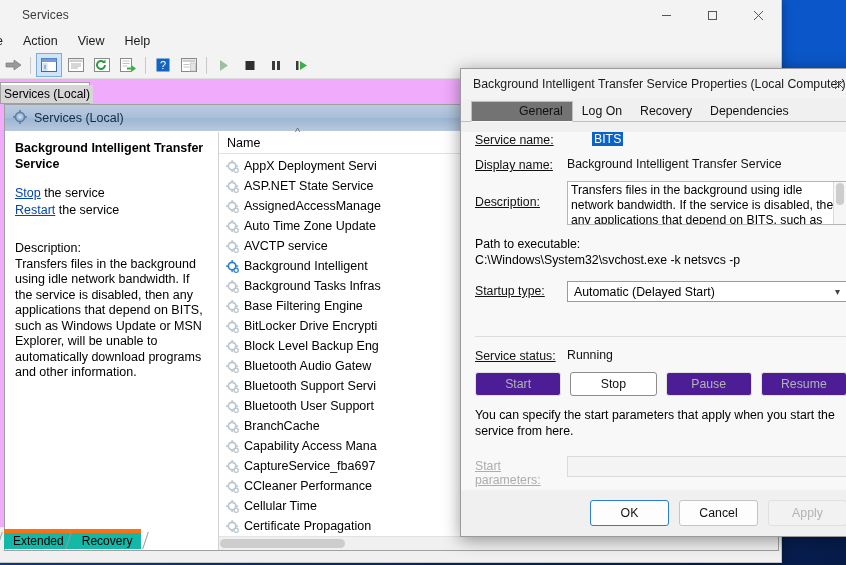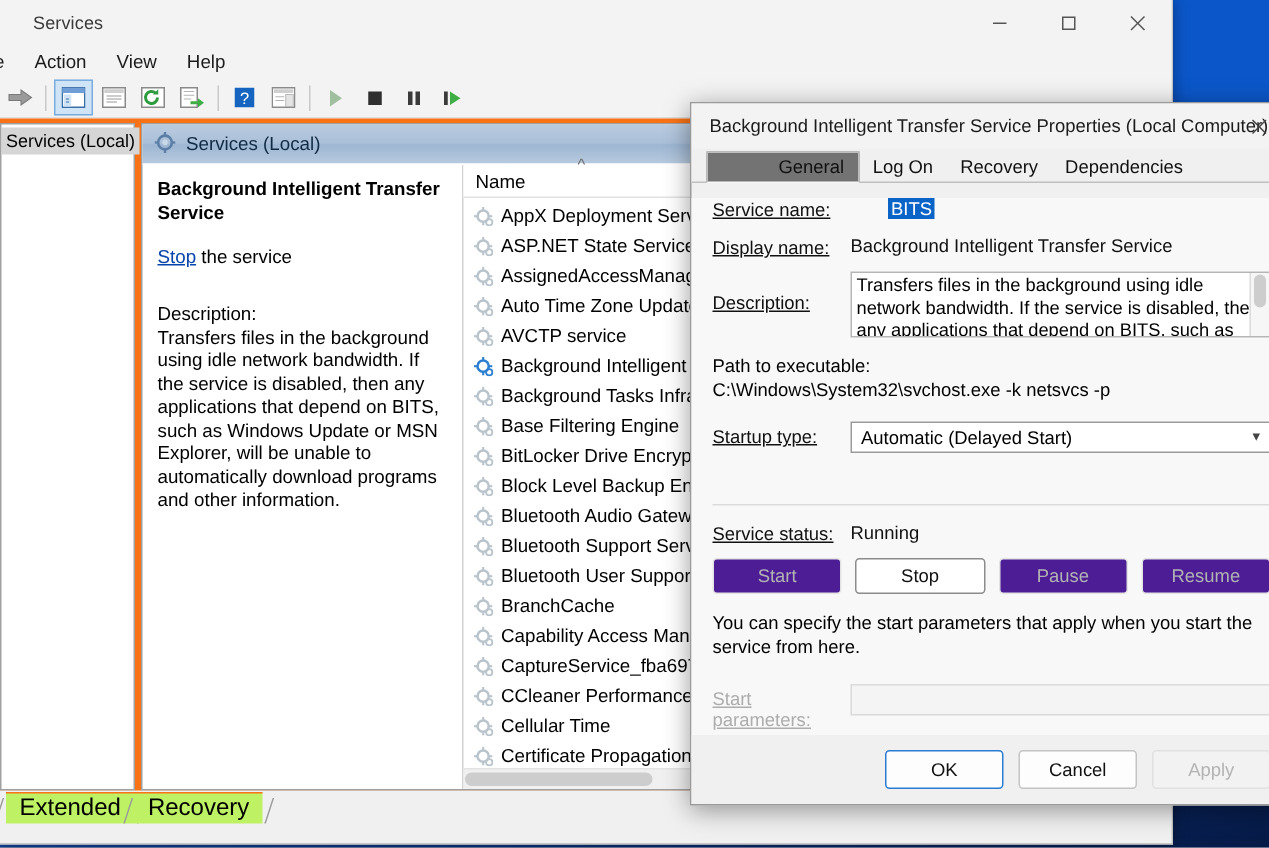--- a/index.html
+++ b/index.html
@@ -27,21 +27,21 @@
   .wincontrols div svg{display:block;}
   .menubar{height:22px;background:#f3f3f3;display:flex;align-items:center;padding-left:0;}
   .menubar span{padding:2px 10px;font-size:12.5px;color:#1b1b1b;}
   .menubar span:first-child{padding-left:0;margin-left:-4px;}
   .toolbar{height:26px;background:#f3f3f3;display:flex;align-items:center;gap:0;padding-left:0;
     border-bottom:1px solid #dedede;}
   .tb-btn{width:24px;height:22px;display:flex;align-items:center;justify-content:center;margin:0 1px;}
   .tb-btn.sel{background:#cfe4f7;border:1px solid #7aaddd;}
   .tb-sep{width:1px;height:17px;background:#c9c9c9;margin:0 4px;}
   
-  .content{display:flex;height:445px;padding:3px 2px 0 0;background:#f97316;}
+  .content{display:flex;height:445px;padding:3px 2px 0 0;background:#f0abfc;flex-direction:column;}
   .tree-pane{width:90px;background:#fff;border:1px solid #a0a0a0;margin-left:0;box-sizing:border-box;}
   .tree-item{background:#d6d6d6;font-size:12px;padding:2px 3px;display:inline-block;margin:2px 0 0 0;color:#000;white-space:nowrap;}
   .right-pane{flex:1;margin-left:4px;border:1px solid #a0a0a0;background:#fff;display:flex;flex-direction:column;box-sizing:border-box;}
   .pane-header{height:26px;background:linear-gradient(to bottom,#b9cbe0 0%,#aabfd8 48%,#9db6d3 52%,#b7cade 100%);
     display:flex;align-items:center;padding-left:8px;gap:7px;border-bottom:1px solid #fff;position:relative;}
   .pane-header .ptitle{font-size:12.5px;color:#102a44;}
   .pane-header::after{content:"";position:absolute;left:0;right:0;bottom:-1px;height:7px;
     background:#fff;border-top-right-radius:14px;pointer-events:none;display:none;}
   .pane-body{flex:1;display:flex;min-height:0;}
   .detail-pane{width:213px;padding:8px 10px 0 10px;box-sizing:border-box;font-size:12.5px;line-height:15.5px;color:#000;}
@@ -53,22 +53,22 @@
   .list-head{height:21px;background:#fff;border-bottom:1px solid #e2e2e2;display:flex;align-items:center;
     font-size:12.5px;padding-left:8px;position:relative;}
   .sortarrow{position:absolute;left:76px;top:-6px;color:#6f6f6f;font-size:11px;}
   .list-rows{flex:1;overflow:hidden;padding-top:2px;}
   .srv-row{height:20px;display:flex;align-items:center;gap:5px;padding-left:7px;font-size:12.5px;white-space:nowrap;}
   .srv-row.active .gear{filter:none;}
   .gear{width:13px;height:13px;flex:0 0 13px;}
   .hscroll{height:13px;background:#f0f0f0;border-top:1px solid #e3e3e3;position:relative;}
   .hscroll .thumb{position:absolute;left:1px;top:2px;height:9px;width:125px;background:#cdcdcd;border-radius:5px;}
   .tabstrip{height:20px;display:flex;align-items:flex-end;padding-left:4px;background:#f0f0f0;margin-top:2px;}
-  .sheet-tab{font-size:16px;padding:1px 9px 1px 9px;background:#bef264;color:#000;position:relative;
-    border-top:1px solid #f97316;}
+  .sheet-tab{font-size:12px;padding:1px 9px 1px 9px;background:#14b8a6;color:#000;position:relative;
+    border-top:4px solid #f97316;}
   .sheet-tab::before{content:"";position:absolute;left:-5px;bottom:0;width:1px;height:17px;background:#9a9a9a;transform:skewX(-18deg);}
   .sheet-tab::after{content:"";position:absolute;right:-5px;bottom:0;width:1px;height:17px;background:#9a9a9a;transform:skewX(-18deg);}
   
   #dialog{position:absolute;left:460px;top:68px;width:400px;height:467px;background:#f0f0f0;
     border:1px solid #9a9a9a;box-shadow:0 3px 16px rgba(0,0,0,.4);}
   .dlg-title{height:30px;background:#f3f3f3;display:flex;align-items:center;position:relative;}
   .dlg-title .t{font-size:12.3px;color:#1b1b1b;padding-left:12px;}
   .dlg-close{position:absolute;right:0;top:0;width:44px;height:30px;display:flex;align-items:center;justify-content:center;color:#444;}
   .dlg-tabs{display:flex;align-items:flex-end;height:22px;padding-left:10px;background:#f0f0f0;
     border-bottom:1px solid #bfbfbf;}
@@ -239,20 +239,23 @@
       </div>
 
       <div class="pane-body">
 
         <div class="detail-pane">
           <div class="detail-title">Background Intelligent Transfer Service</div>
           <div class="detail-links">
             <div>
               <span class="detail-link">Stop</span><span> the service</span>
             </div>
+            <div>
+              <span class="detail-link">Restart</span><span> the service</span>
+            </div>
           </div>
           <div class="desc-label">Description:</div>
           <div>Transfers files in the background using idle network bandwidth. If the service is disabled, then any applications that depend on BITS, such as Windows Update or MSN Explorer, will be unable to automatically download programs and other information.</div>
         </div>
 
         <div class="list-pane">
           <div class="list-head">
             <span>Name</span>
             <span class="sortarrow">^</span>
           </div>

